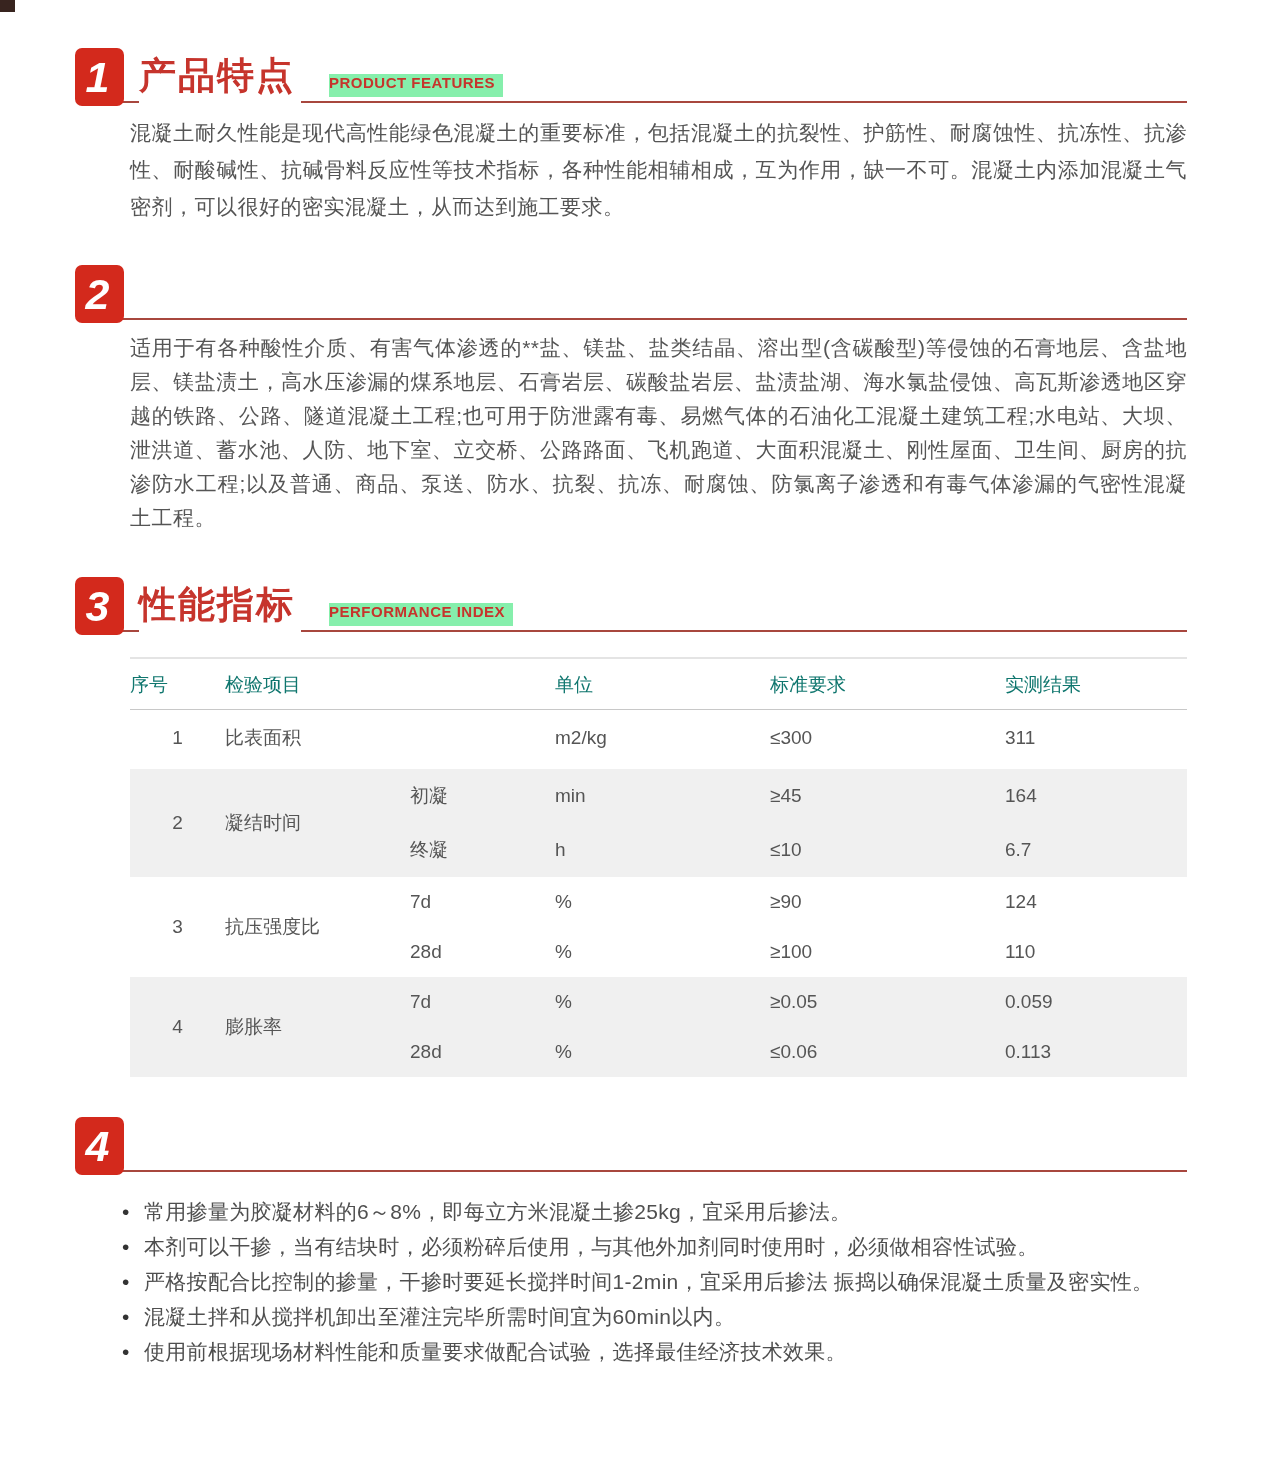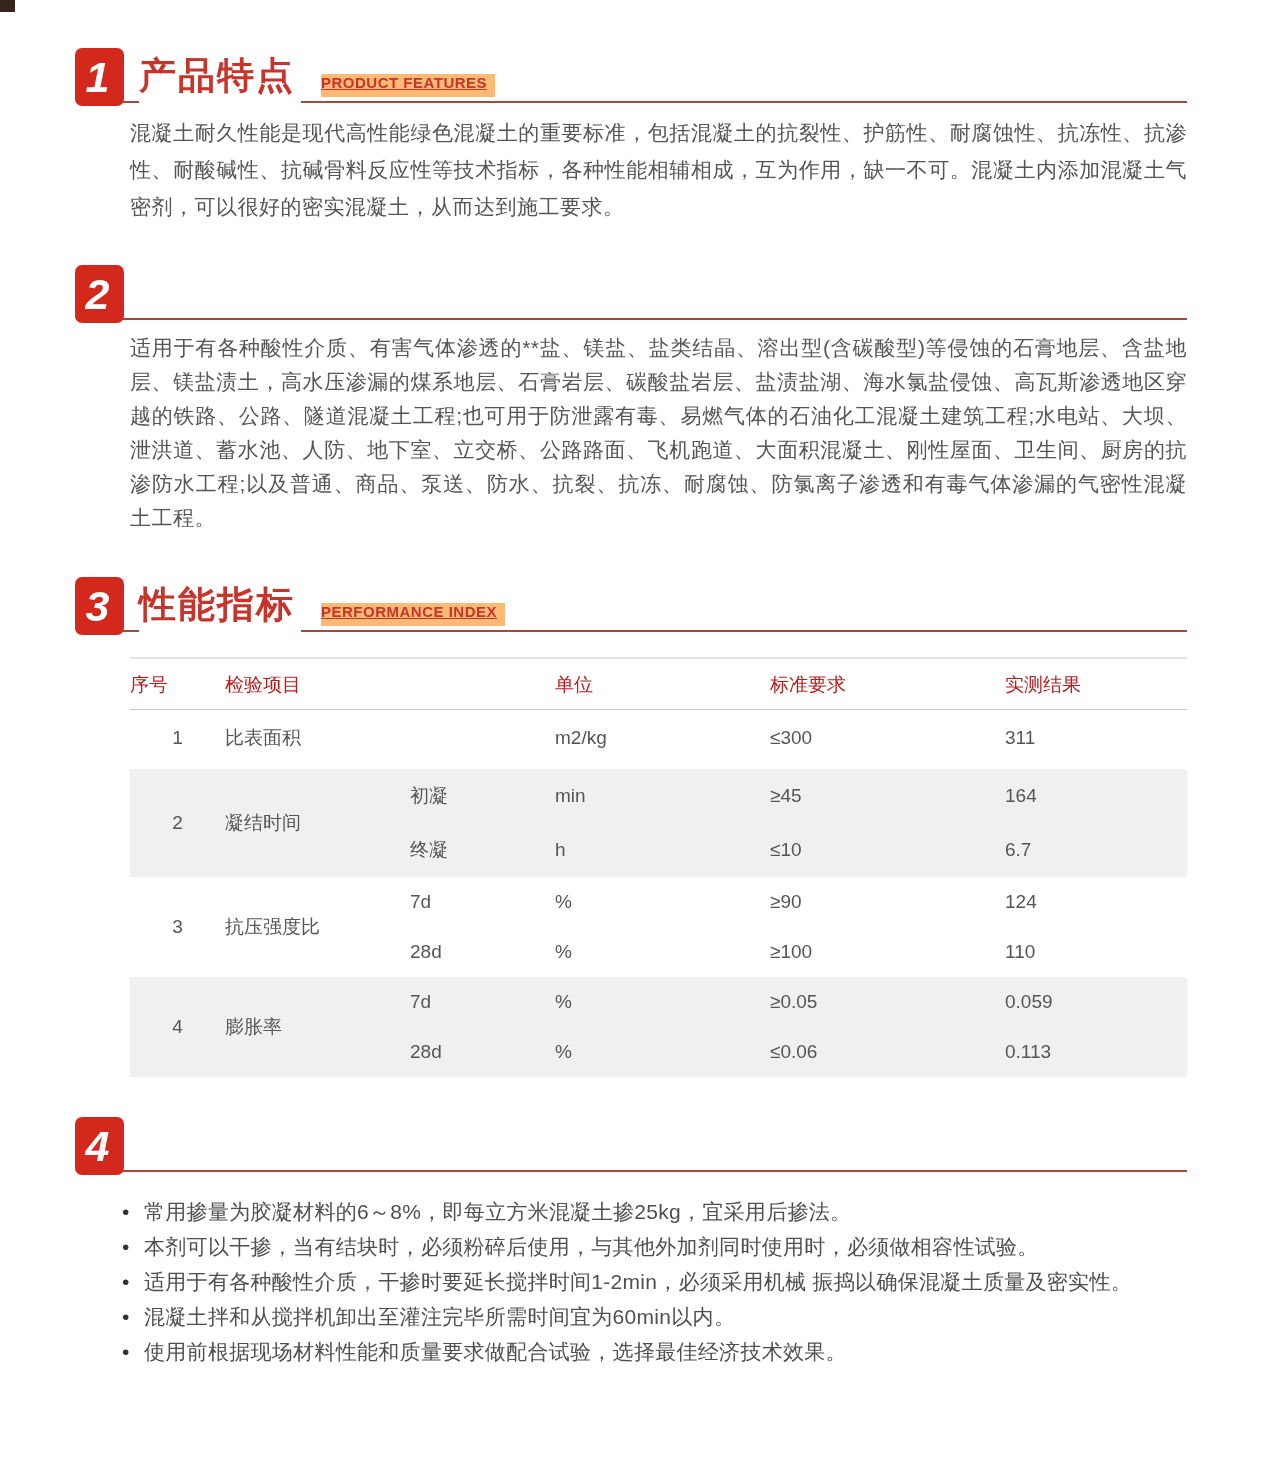--- a/index.html
+++ b/index.html
@@ -17,41 +17,41 @@
   .sec-header { position:relative; height:58px; }
   .sec-rule { position:absolute; left:2px; right:0; bottom:3px; height:2px;
     background:var(--rule-red,#a8473e); }
   .sec-badge { position:absolute; left:0; top:0; width:49px; height:58px;
     background:var(--accent-red,#d3291c); border-radius:7px; z-index:2;
     display:flex; align-items:center; justify-content:center;
     color:#fff; font-size:43px; font-weight:700; font-style:italic;
     padding-right:4px;
   }
   .sec-titles { position:absolute; left:64px; bottom:1px;
-    display:flex; align-items:baseline; gap:20px; z-index:2; background:transparent;text-align:center; }
+    display:flex; align-items:baseline; gap:28px; z-index:2; background:transparent;text-align:center; }
   .sec-title-zh { font-size:37px; font-weight:700; letter-spacing:2px;
     color:var(--title-red,#c6342c); background:#fff; padding:0 6px 4px 0; }
   .sec-title-en { font-size:15px; font-weight:700; letter-spacing:0.5px;
-    color:var(--title-red,#c6342c); background:#fdba74; padding:0 8px 6px 0;text-decoration:underline; }
+    color:var(--title-red,#c6342c); background:#86efac; padding:0 8px 6px 0; }
 
   
   .sec-para {
     margin:8px 0 0 55px; font-size:21px; line-height:34px;
     text-align:justify; color:#555; letter-spacing:0.5px;
   }
   .sec1 { margin-top:48px; }
   .sec1 .sec-para { line-height:37px; }
   .sec2 { margin-top:40px; }
   .sec3 { margin-top:42px; }
   .sec4 { margin-top:40px; }
 
   
   .perf-table { width:1057px; margin:22px 0 0 55px; border-collapse:collapse;
     font-size:19px; color:#555; border-top:2px solid #e4e4e4; }
-  .perf-table th { font-weight:400; text-align:left; font-size:19px; color:#b91c1c;
+  .perf-table th { font-weight:400; text-align:left; font-size:19px; color:#0f766e;
     padding:13px 0 11px; border-bottom:1px solid #c8c8c8; }
   .perf-table td { vertical-align:middle; }
   .perf-table .r-single td { padding:15px 0 18px; }
   .perf-table .grp td { padding:14px 0; }
   .stripe { background:var(--table-stripe,#f0f0f0); }
   .c-no { text-align:center; }
 
   
   .bullets { margin:20px 0 0 47px; list-style:none; }
   .bullets li { position:relative; padding-left:22px; font-size:21px;
@@ -183,19 +183,19 @@
   <div class="sec4">
     <div class="sec-header">
       <div class="sec-rule"></div>
       <div class="sec-badge">
         <span>4</span>
       </div>
     </div>
     <ul class="bullets">
       <li>常用掺量为胶凝材料的6～8%，即每立方米混凝土掺25kg，宜采用后掺法。</li>
       <li>本剂可以干掺，当有结块时，必须粉碎后使用，与其他外加剂同时使用时，必须做相容性试验。</li>
-      <li>适用于有各种酸性介质，干掺时要延长搅拌时间1-2min，必须采用机械 振捣以确保混凝土质量及密实性。</li>
+      <li>严格按配合比控制的掺量，干掺时要延长搅拌时间1-2min，宜采用后掺法 振捣以确保混凝土质量及密实性。</li>
       <li>混凝土拌和从搅拌机卸出至灌注完毕所需时间宜为60min以内。</li>
       <li>使用前根据现场材料性能和质量要求做配合试验，选择最佳经济技术效果。</li>
     </ul>
   </div>
 
 </div>
 
 </body></html>

